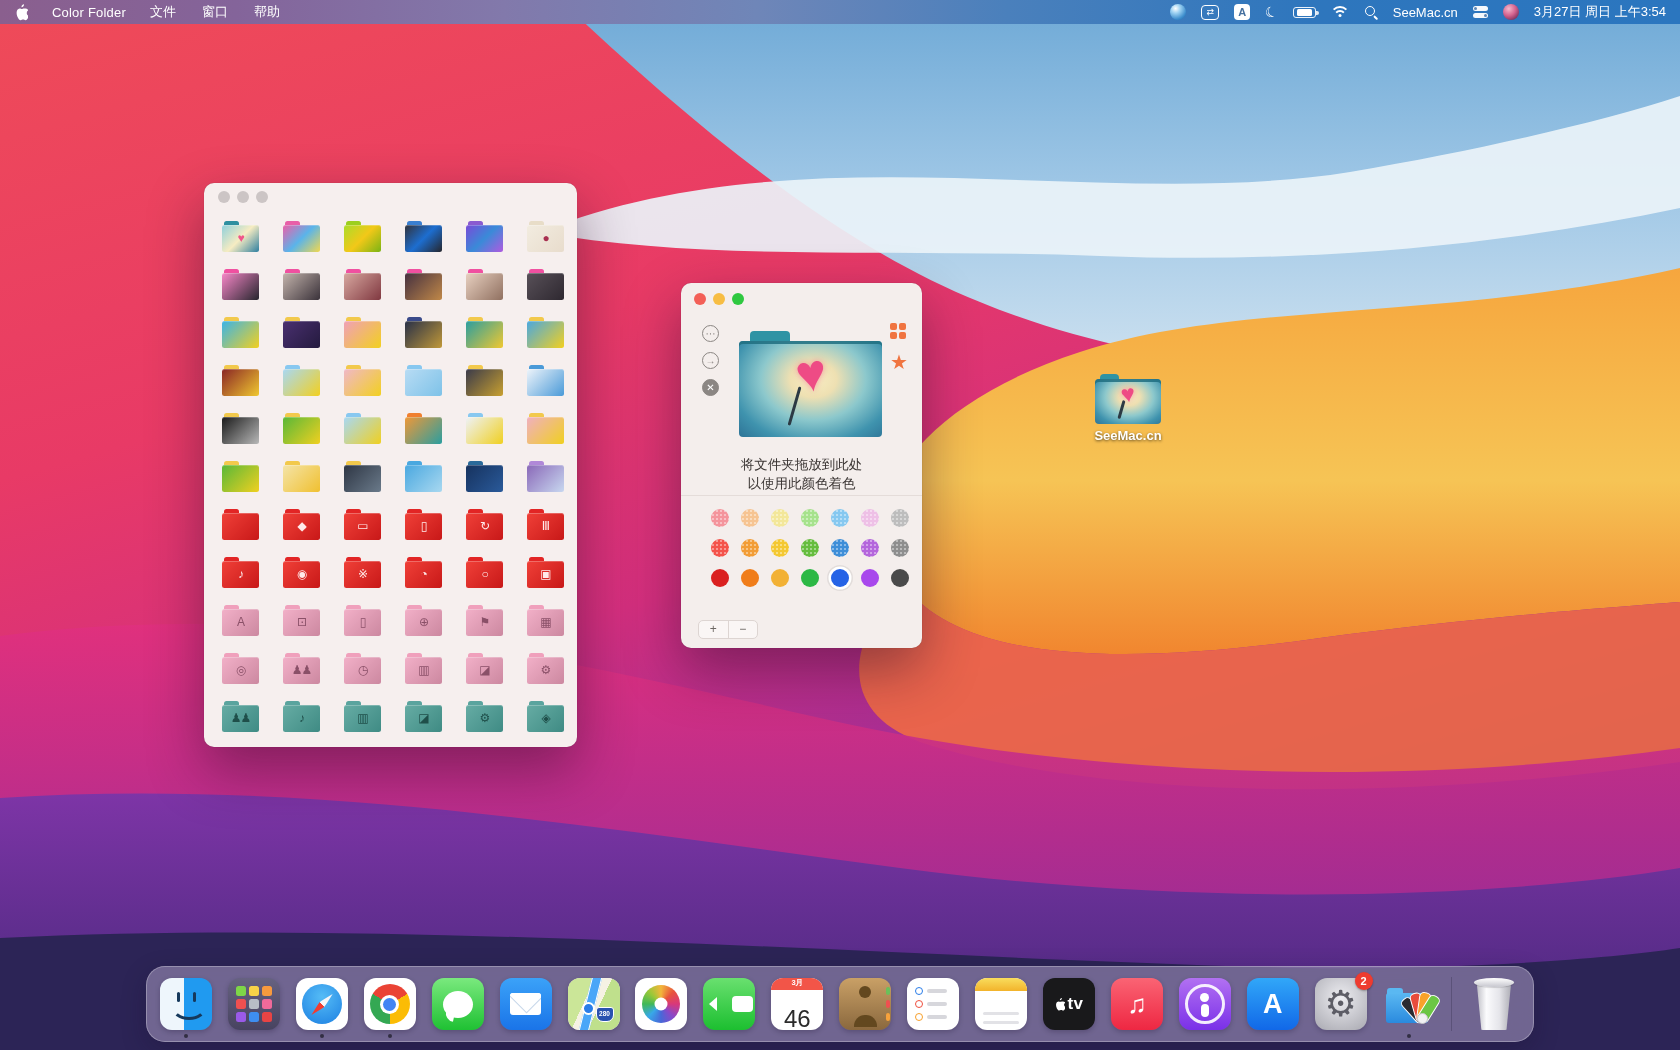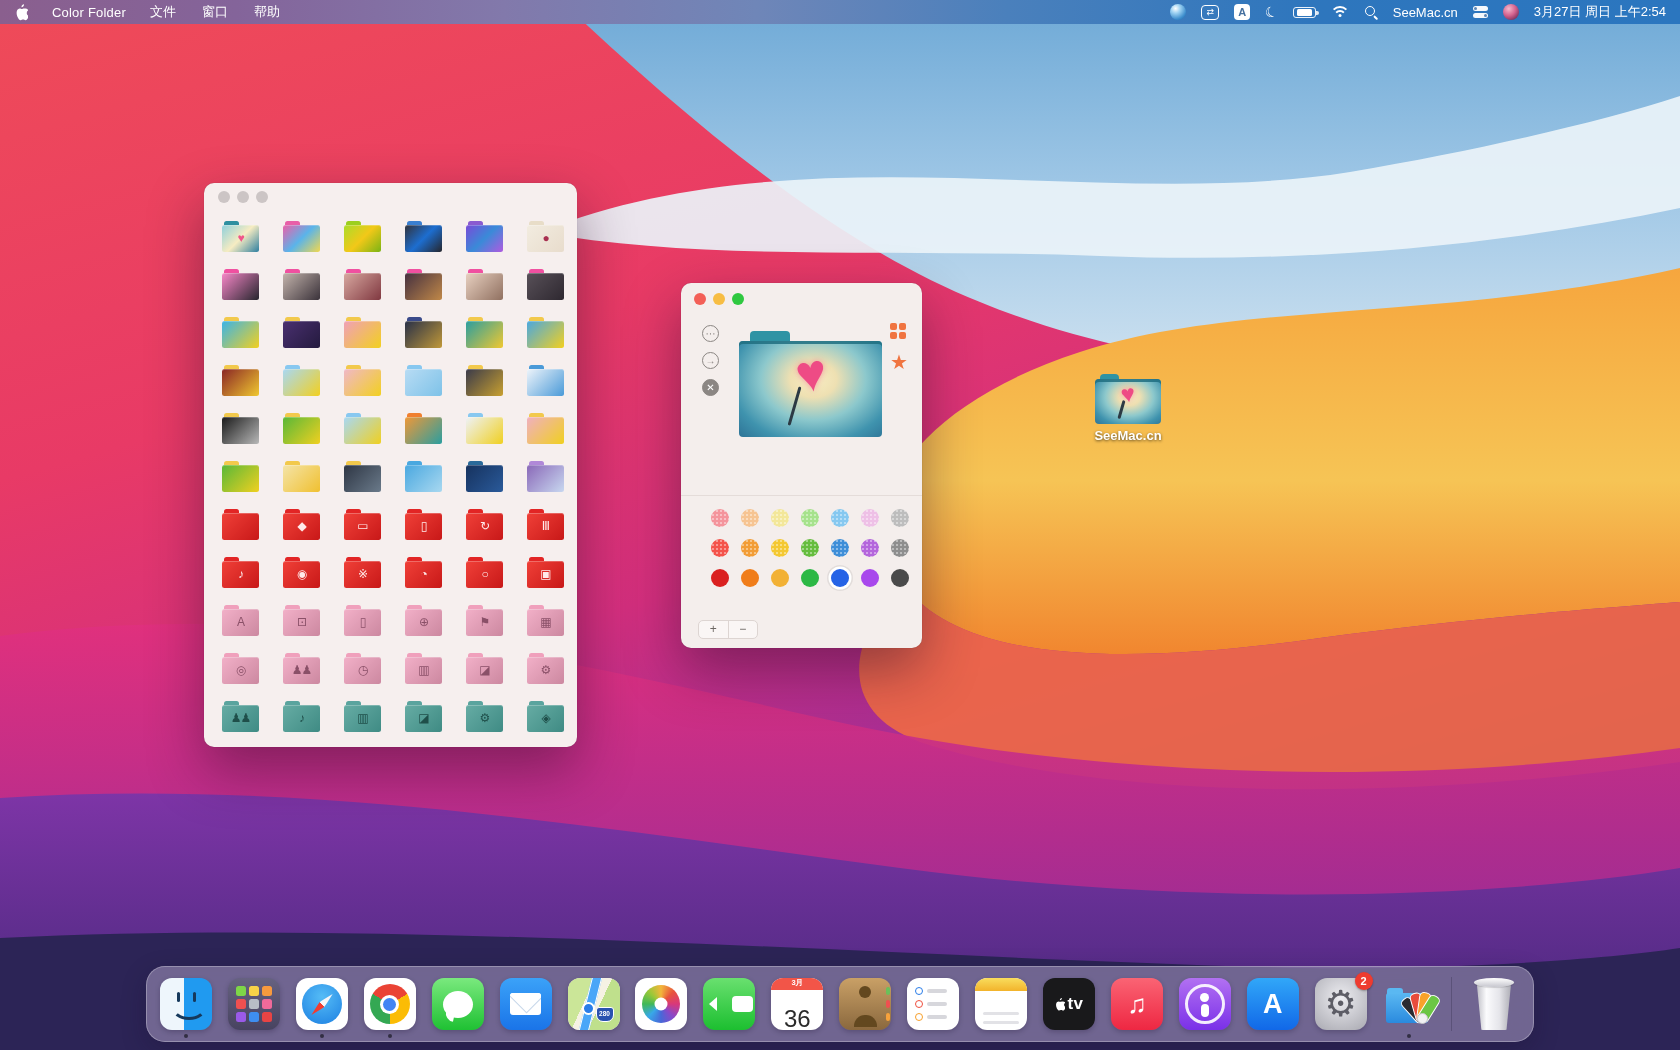--- a/index.html
+++ b/index.html
@@ -278,21 +278,21 @@
           <span class="w2"></span>
           <span class="w3"></span>
         </span>
         <span class="mbi i-spotlight"></span>
         <span class="mb-host">SeeMac.cn</span>
         <span class="mbi i-control-center">
           <i></i>
           <i></i>
         </span>
         <span class="mbi i-app-ball"></span>
-        <span class="mb-clock">3月27日 周日 上午2:54</span>
+        <span class="mb-clock">3月27日 周日 上午3:54</span>
       </div>
   </div>
 
   <div class="win grid-win">
     <div class="tl inactive">
       <i></i>
       <i></i>
       <i></i>
     </div>
     <div class="folder-grid" id="folder-grid">
@@ -778,20 +778,24 @@
     </div>
     <div class="act-col">
       <span class="grid-glyph">
           <i></i>
           <i></i>
           <i></i>
           <i></i>
         </span>
       <button class="star-glyph">★</button>
     </div>
+    <div class="drop-text">
+      <div>将文件夹拖放到此处</div>
+      <div>以使用此颜色着色</div>
+    </div>
     <div class="mw-divider"></div>
     <div class="palette" id="palette">
         <div class="swatch-cell">
           <button class="swatch" style="background: radial-gradient(rgba(255, 255, 255, 0.4) 1px, transparent 1.5px) 0% 0% / 4px 4px rgb(244, 148, 156);"></button>
         </div>
         <div class="swatch-cell">
           <button class="swatch" style="background: radial-gradient(rgba(255, 255, 255, 0.4) 1px, transparent 1.5px) 0% 0% / 4px 4px rgb(246, 196, 146);"></button>
         </div>
         <div class="swatch-cell">
           <button class="swatch" style="background: radial-gradient(rgba(255, 255, 255, 0.4) 1px, transparent 1.5px) 0% 0% / 4px 4px rgb(243, 231, 154);"></button>
@@ -934,21 +938,21 @@
       </div>
       <div class="dock-item">
         <span class="di facetime">
           <span class="ft-tri"></span>
           <span class="ft-cam"></span>
         </span>
       </div>
       <div class="dock-item">
         <span class="di calendar">
           <span class="cal-top">3月</span>
-          <span class="cal-day">36</span>
+          <span class="cal-day">46</span>
         </span>
       </div>
       <div class="dock-item">
         <span class="di contacts">
           <span class="ct-head"></span>
           <span class="ct-body"></span>
           <span class="ct-tabs">
             <i style="background:#6ac05a"></i>
             <i style="background:#ef5050"></i>
             <i style="background:#f7a23c"></i>

